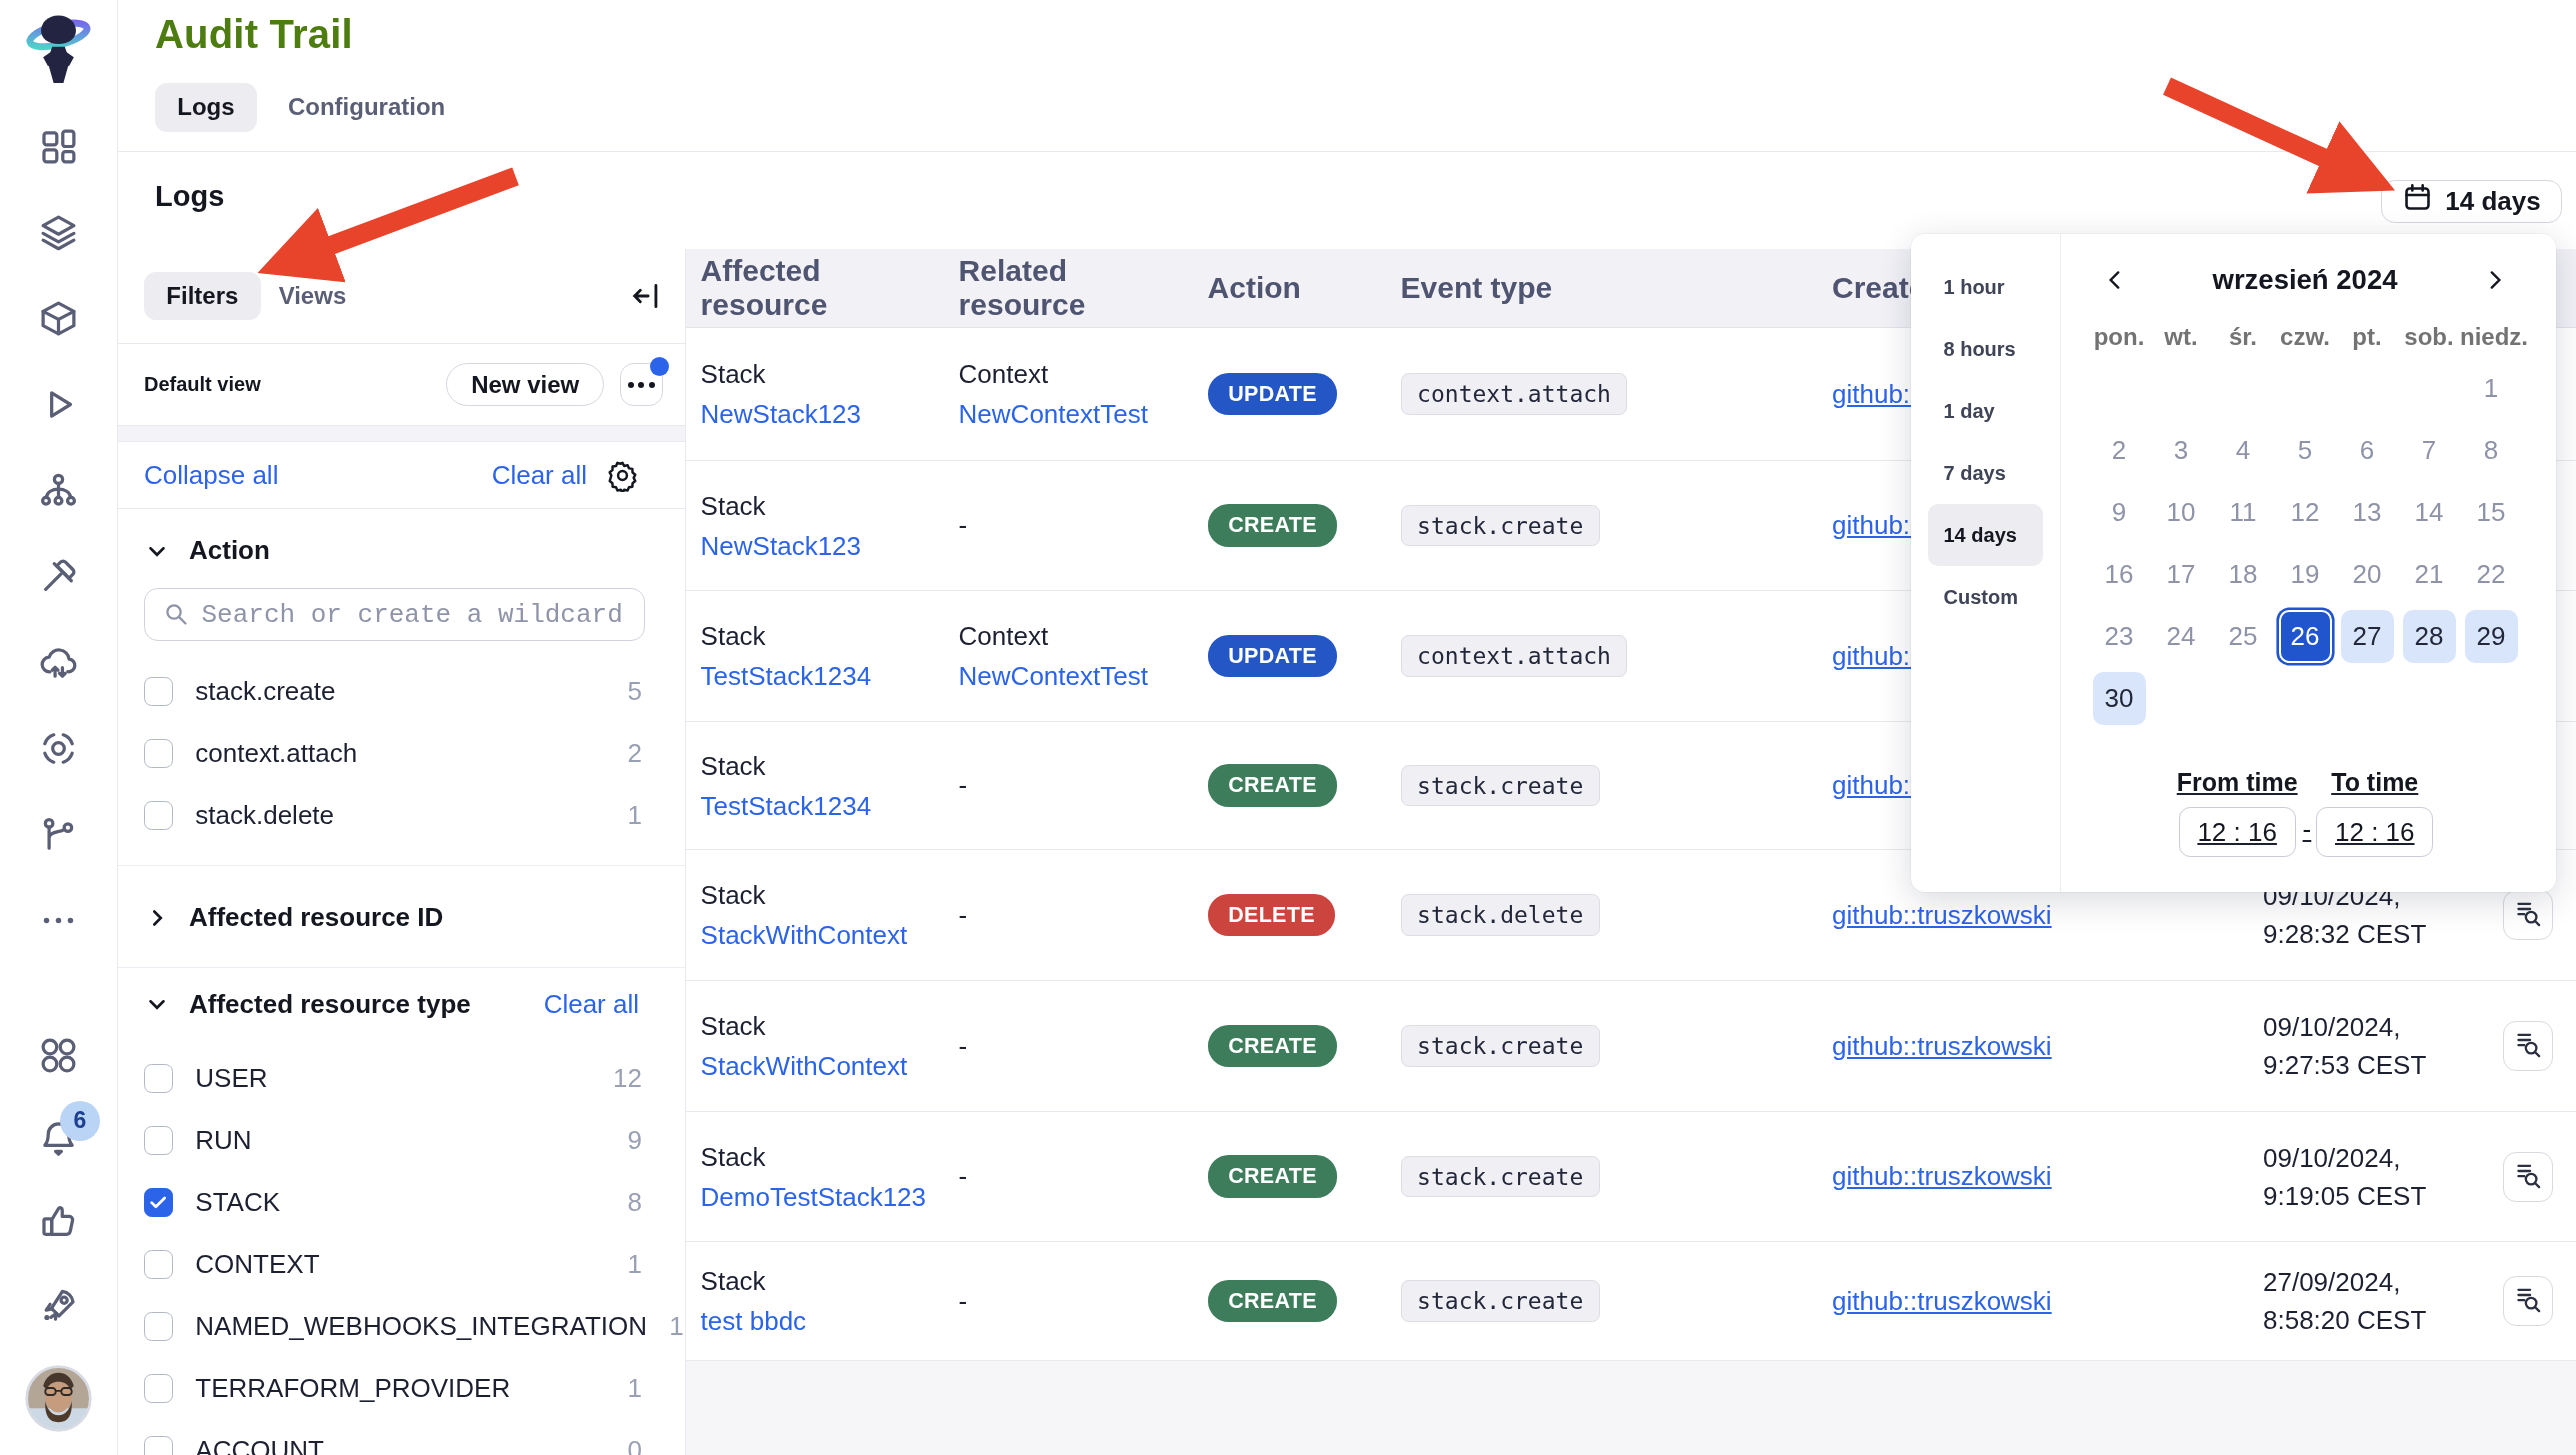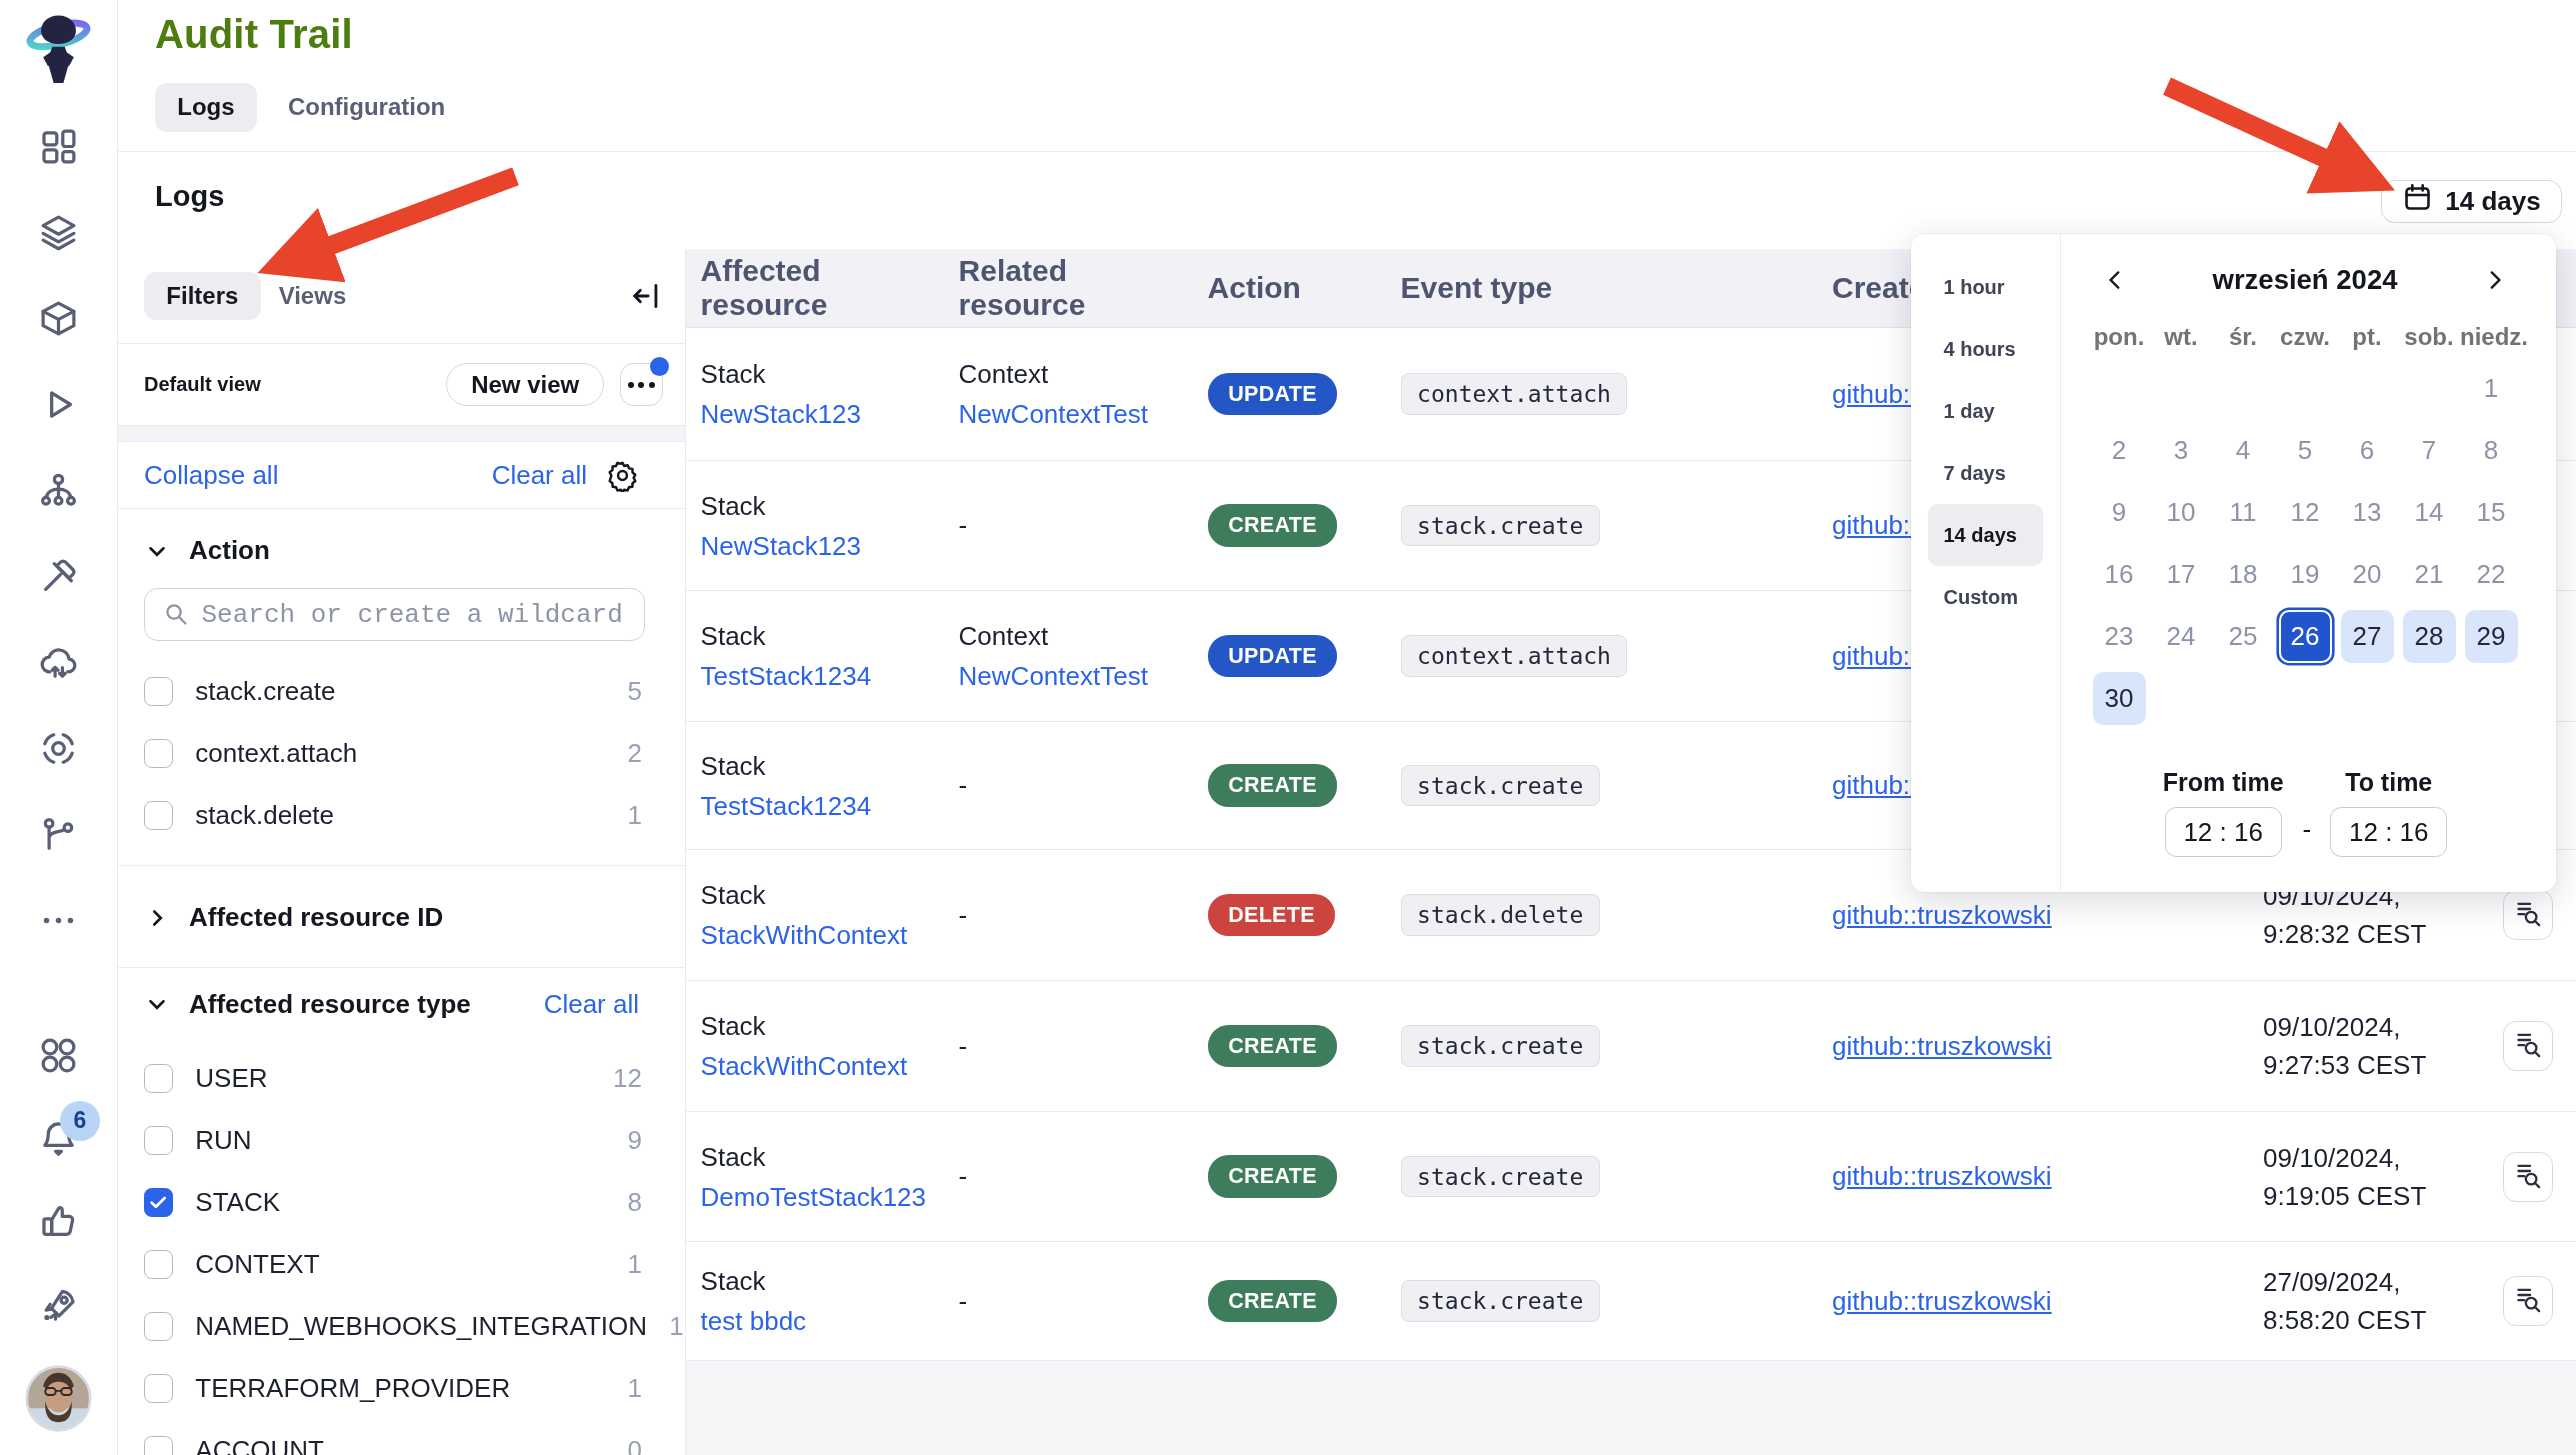--- a/index.html
+++ b/index.html
@@ -120,21 +120,21 @@
   .cal-days, .cal-week { display:flex; }
   .cal-days { margin-top:26px; }
   .dayname { width:62px; text-align:center; font-size:24px; font-weight:800; color:#737373; }
   .cal-grid { margin-top:6.9px; }
   .dcell { width:62px; height:62px; display:flex; align-items:center; justify-content:center; }
   .dnum { width:53px; height:53px; border-radius:10.3px; display:flex; align-items:center; justify-content:center;
           font-size:26px; color:#8e93a8; cursor:pointer; }
   .dnum.range { background:#d8e5fb; color:#23273a; }
   .dnum.selected { background:#2155cd; color:#fff; border:2.6px solid #fff; box-shadow:0 0 0 2.6px #2155cd; }
   .dnum.empty { visibility:hidden; }
-  .cal-times { margin-top:38px; display:flex; justify-content:center; align-items:flex-end; gap:19px; }
+  .cal-times { margin-top:38px; display:flex; justify-content:center; align-items:flex-end; gap:5px;text-decoration:underline; }
   .tgroup { display:flex; flex-direction:column; align-items:center; gap:10.3px; }
   .tlabel { font-size:25px; font-weight:800; color:#14171f; }
   .tinput { width:117px; height:50px; border:1.7px solid #c9cbd6; border-radius:11.2px; font-size:26px; color:#14171f;
             display:flex; align-items:center; justify-content:center; cursor:text; }
   .tdash { font-size:26px; color:#14171f; padding-bottom:12px; }
 
   .arrows { position:absolute; left:0; top:0; width:2576px; height:1456px; z-index:60; pointer-events:none; }
 </style>
 </head>
 <body>
@@ -609,21 +609,21 @@
             </div>
           </div>
         <div class="tfooter"></div>
       </section>
     </div>
   </div>
 
   <div class="popup">
     <div class="pp-opts" id="pp-opts">
         <div class="pp-opt">1 hour</div>
-        <div class="pp-opt">4 hours</div>
+        <div class="pp-opt">8 hours</div>
         <div class="pp-opt">1 day</div>
         <div class="pp-opt">7 days</div>
         <div class="pp-opt sel">14 days</div>
         <div class="pp-opt">Custom</div>
       </div>
     <div class="pp-cal">
       <div class="cal-head">
         <div class="cal-nav">
           <svg width="26" height="26" viewBox="0 0 24 24" fill="none" stroke="#14171f" stroke-width="2.2" stroke-linecap="round">
               <path d="M15 5l-7 7 7 7"></path>

